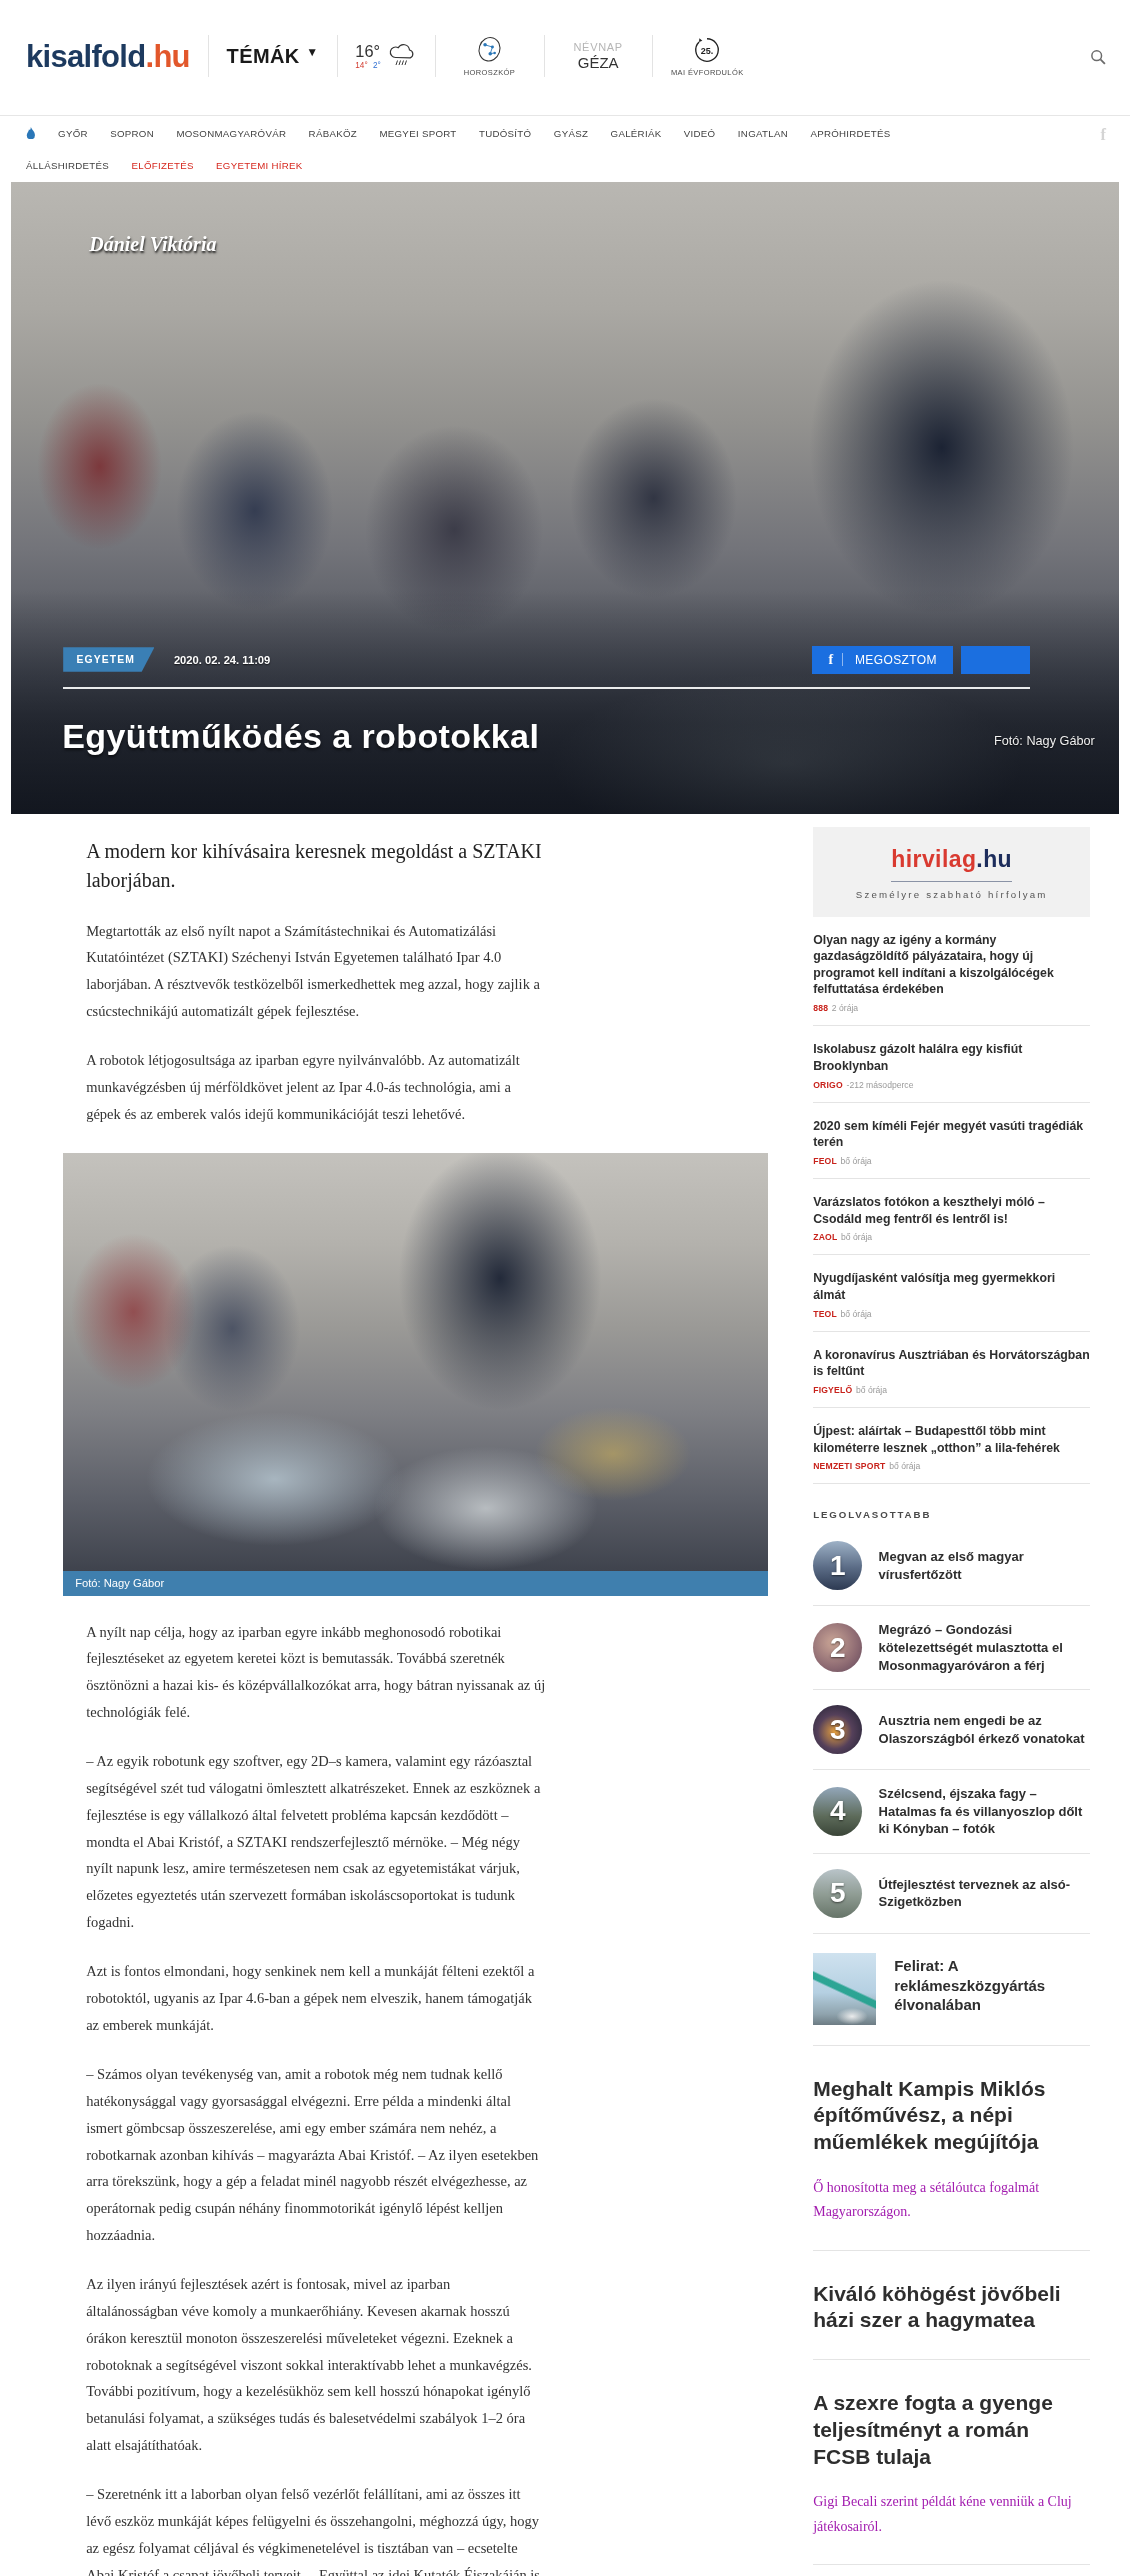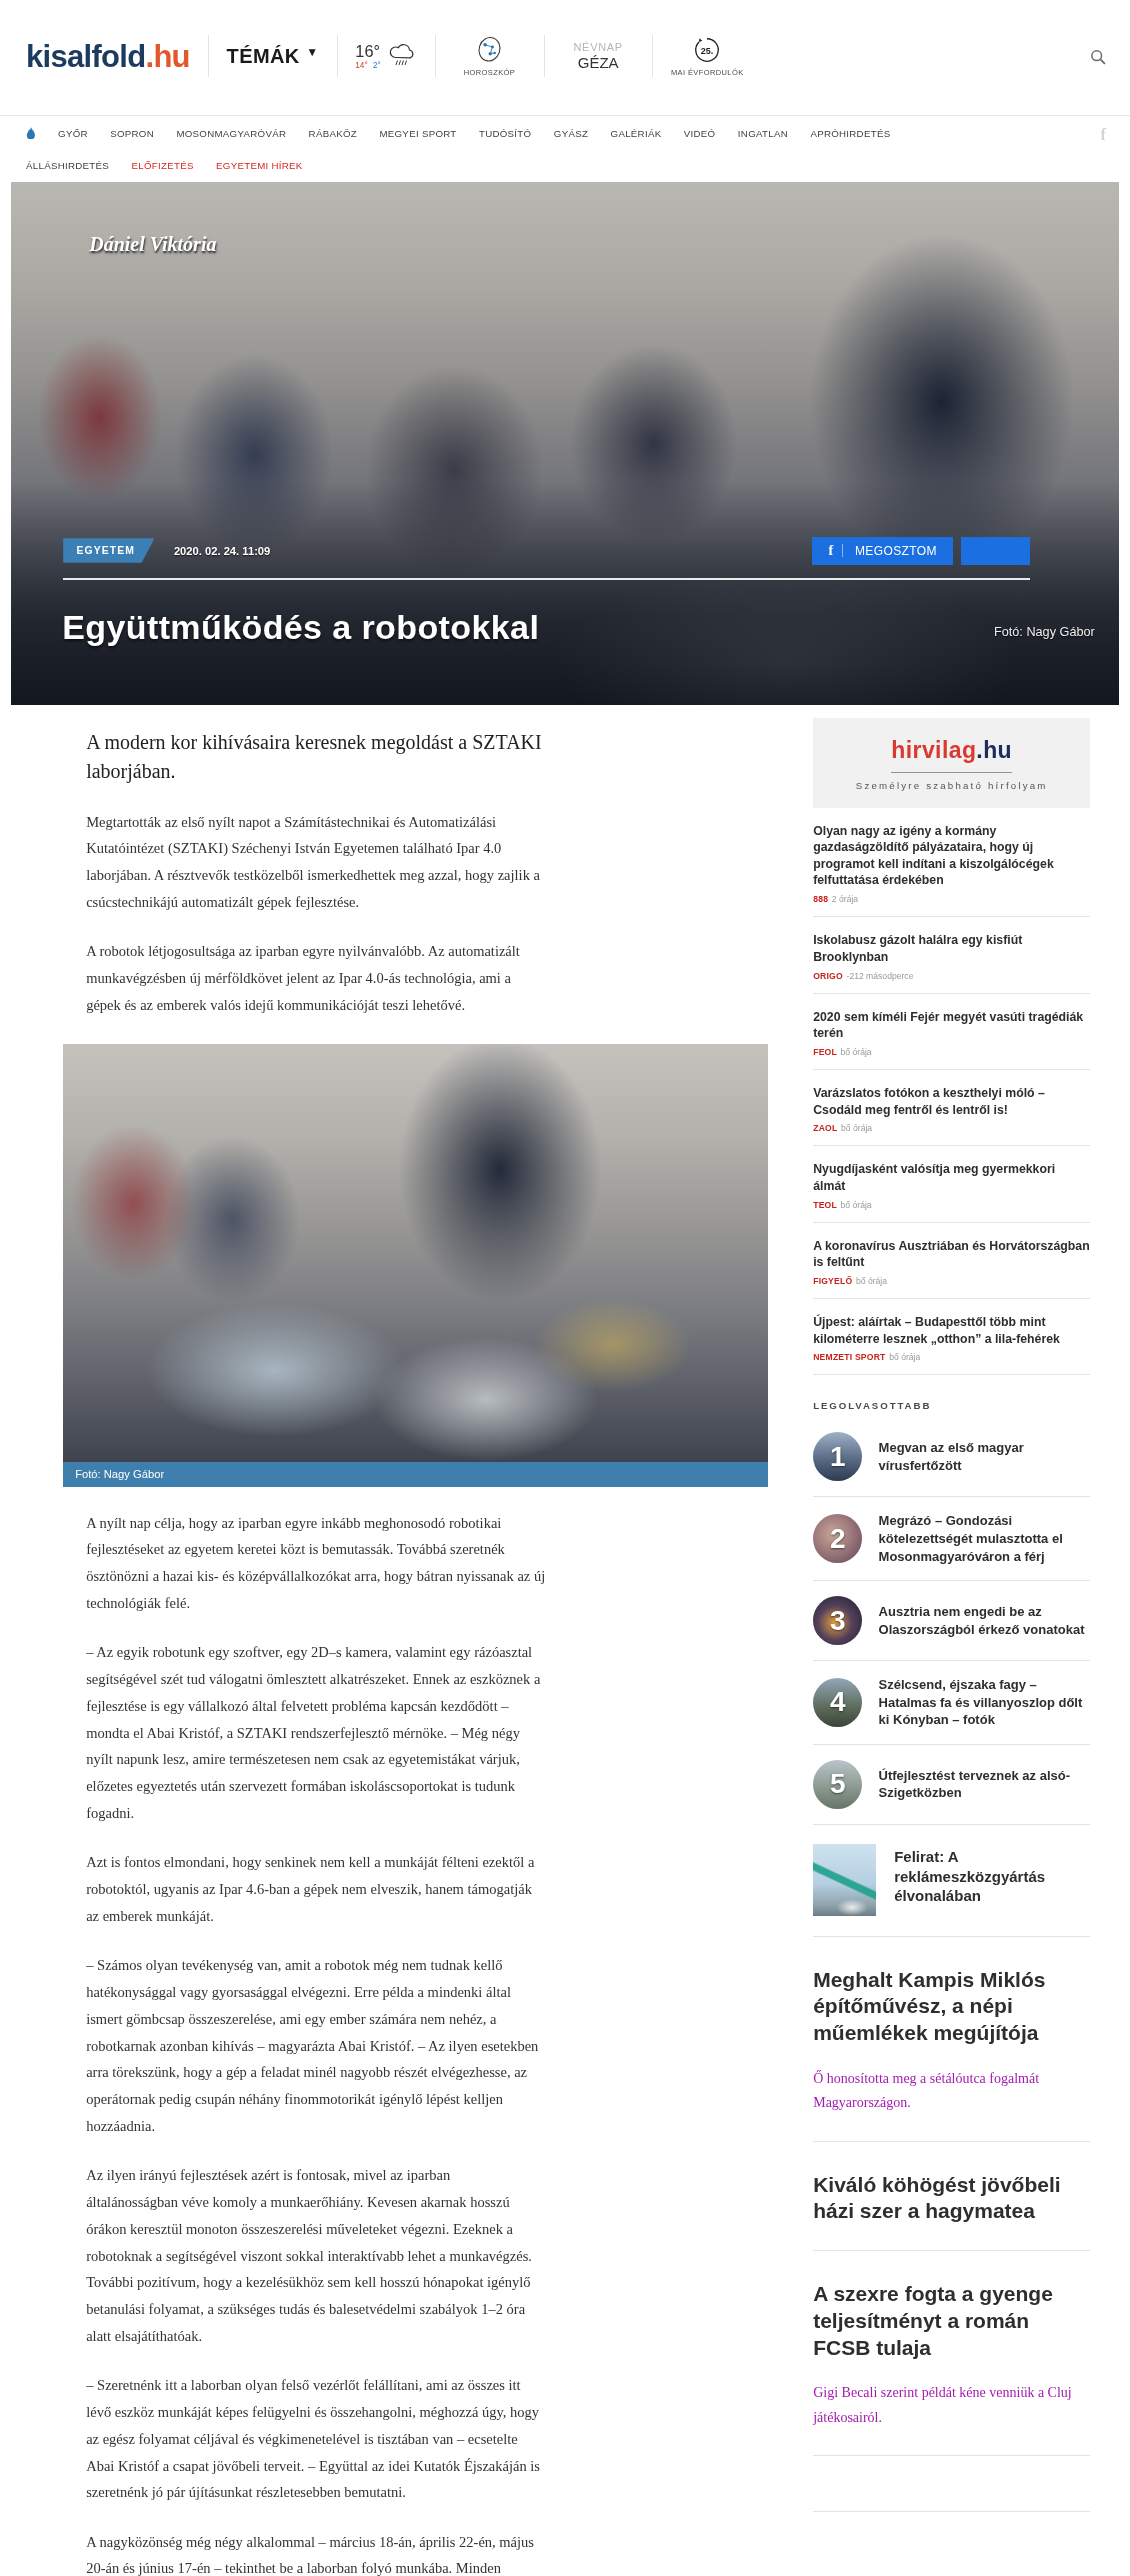--- a/index.html
+++ b/index.html
@@ -30,21 +30,21 @@
   .search-btn { position:absolute; top:16.4px; right:24px; width:16.4px; height:16.4px; cursor:pointer; }
   
   .mainnav { border-top:0.7px solid #e6e6e6; background:#fff; padding:0 26px; position:relative; }
   .nav-row1 { display:flex; align-items:center; gap:22.4px; height:34px; }
   .nav-row2 { display:flex; align-items:center; gap:22.4px; height:30px; }
   .nav-link { font-size:9.7px; color:#3f3f3f; letter-spacing:0.3px; text-transform:uppercase; cursor:pointer; white-space:nowrap; }
   .nav-link.red { color:#d6271e; }
   .flame { width:9.7px; height:12.7px; }
   .nav-fb { position:absolute; right:24px; top:9px; font-family:"Liberation Serif",serif; font-weight:bold; font-size:16.4px; color:#d4d4d4; cursor:pointer; }
   
-  .hero { margin:1.5px 11.2px 0 11.2px; height:523px; position:relative; overflow:hidden;
+  .hero { margin:1.5px 11.2px 0 11.2px; height:632px; position:relative; overflow:hidden;
     background:
       radial-gradient(ellipse 194px 246px at 84% 42%, rgba(18,26,44,0.92), rgba(18,26,44,0) 68%),
       radial-gradient(ellipse 89px 119px at 8% 45%, rgba(120,30,35,0.75), rgba(120,30,35,0) 70%),
       radial-gradient(ellipse 112px 142px at 22% 52%, rgba(35,45,70,0.8), rgba(35,45,70,0) 70%),
       radial-gradient(ellipse 127px 149px at 40% 55%, rgba(40,40,55,0.75), rgba(40,40,55,0) 70%),
       radial-gradient(ellipse 119px 142px at 58% 50%, rgba(30,35,52,0.8), rgba(30,35,52,0) 70%),
       radial-gradient(ellipse 313px 119px at 70% 92%, rgba(150,160,165,0.5), rgba(150,160,165,0) 75%),
       linear-gradient(180deg,#b9b7b2 0%,#aaa8a3 20%,#93928f 38%,#73747a 58%,#4b4f59 78%,#272b35 100%);
   }
   .hero-shade { position:absolute; left:0; right:0; bottom:0; height:224px;

